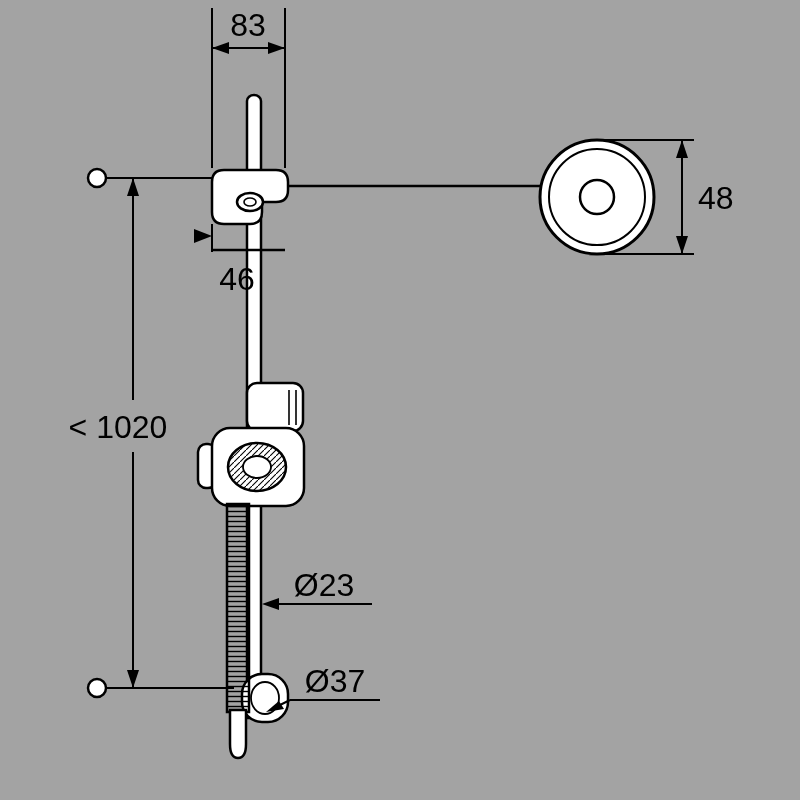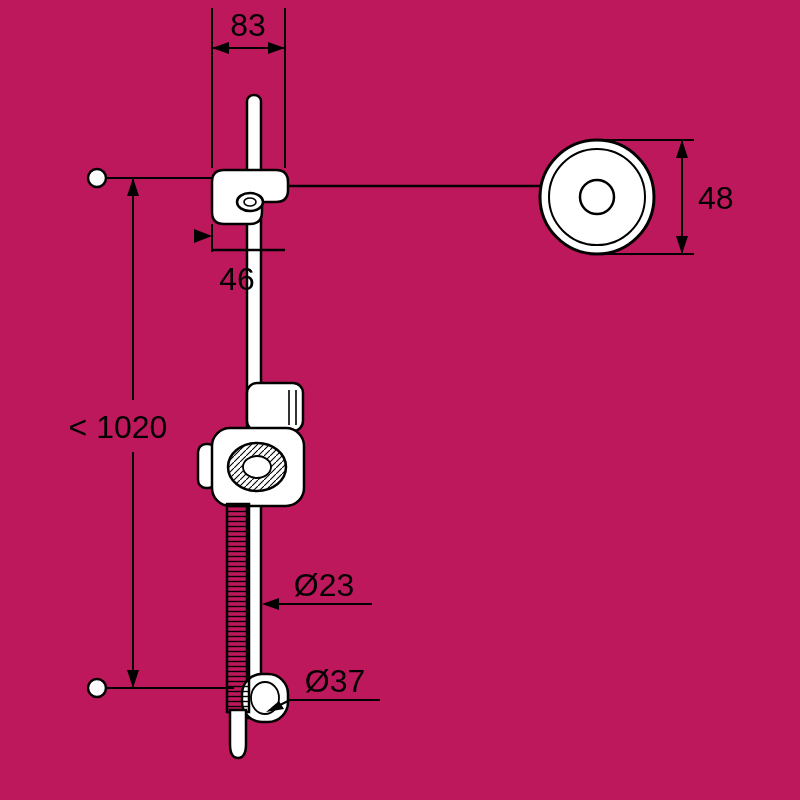--- a/index.html
+++ b/index.html
@@ -4,21 +4,21 @@
 <style>
   html, body {
     margin: 0;
     padding: 0;
     background: #ffffff;
   }
   .canvas {
     position: relative;
     width: 800px;
     height: 800px;
-    background: #be185d;
+    background: #a3a3a3;
     overflow: hidden;
   }
   svg {
     display: block;
   }
   text {
     font-family: "Liberation Sans", sans-serif;
     font-size: 32px;
     fill: #000000;
   }

